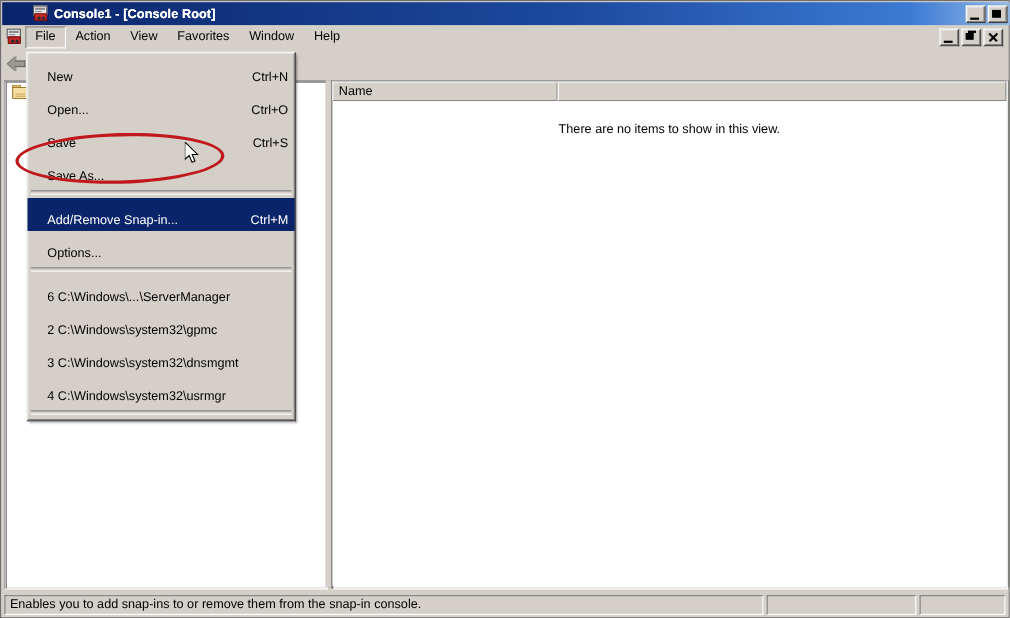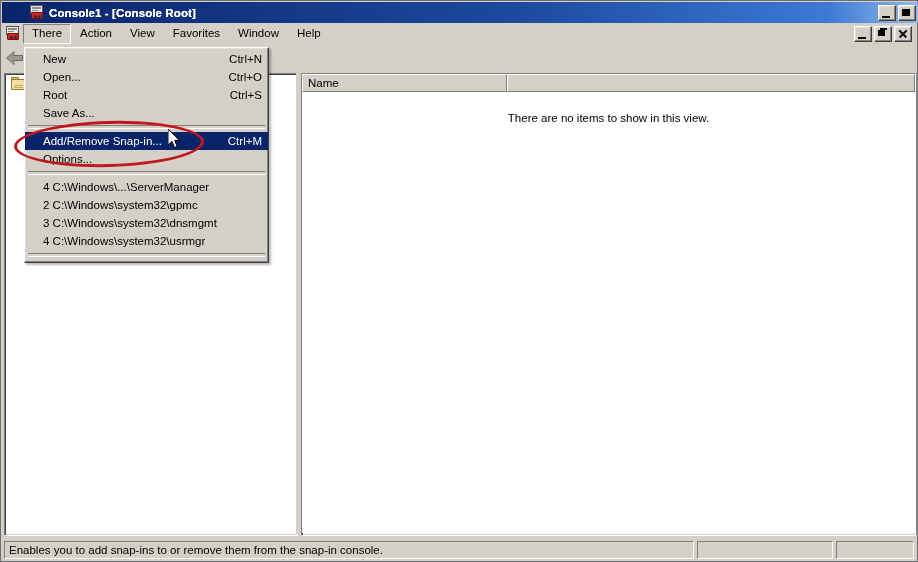--- a/index.html
+++ b/index.html
@@ -110,21 +110,21 @@
   .sb-b{width:136px;} .sb-c{width:78px;}
 
   
   .dropdown{
     position:absolute;left:23px;top:46px;width:245px;
     background:#d4d0c8;
     border:1px solid;border-color:#fff #404040 #404040 #fff;
     box-shadow:inset -1px -1px 0 #808080, inset 1px 1px 0 #dfdfdf, 2px 2px 2px rgba(0,0,0,.28);
     padding:2px 0;box-sizing:border-box;z-index:30;
   }
-  .mi{display:flex;align-items:center;height:18px;padding:0 6px 0 18px;
+  .mi{display:flex;align-items:center;height:18px;padding:12px 6px 0 18px;
       font-size:11.5px;color:#000;cursor:default;white-space:nowrap;position:relative;}
   .mi .lbl{flex:1 1 auto;}
   .mi .acc{margin-left:24px;color:#000;}
   .mi.sel{background:#0a246a;color:#fff;}
   .mi.sel .acc{color:#fff;text-align:right;}
   .msep{height:2px;margin:3px 3px;border-top:1px solid #808080;border-bottom:1px solid #fff;}
 
   
   .annot{position:absolute;left:13px;top:120px;width:184px;height:40px;
          border:3px solid #c0181c;border-radius:50%;z-index:40;pointer-events:none;
@@ -164,21 +164,21 @@
   <div class="menubar">
     <span class="mdi-ico">
       <span class="ico-mmc">
           <span class="scr"></span>
           <span class="box">
             <i class="a"></i>
             <i class="b"></i>
           </span>
         </span>
     </span>
-    <span class="menu-item open">There</span>
+    <span class="menu-item open">File</span>
     <span class="menu-item">Action</span>
     <span class="menu-item">View</span>
     <span class="menu-item">Favorites</span>
     <span class="menu-item">Window</span>
     <span class="menu-item">Help</span>
     <span class="mdi-btns">
       <span class="tb-btn">
           <i class="g-min"></i>
         </span>
       <span class="tb-btn">
@@ -239,21 +239,21 @@
 
     <div class="mi">
       <span class="lbl">New</span>
       <span class="acc">Ctrl+N</span>
     </div>
     <div class="mi">
       <span class="lbl">Open...</span>
       <span class="acc">Ctrl+O</span>
     </div>
     <div class="mi">
-      <span class="lbl">Root</span>
+      <span class="lbl">Save</span>
       <span class="acc">Ctrl+S</span>
     </div>
     <div class="mi">
       <span class="lbl">Save As...</span>
       <span class="acc"></span>
     </div>
 
     <div class="msep"></div>
 
     <div class="mi sel">
@@ -261,21 +261,21 @@
       <span class="acc">Ctrl+M</span>
     </div>
     <div class="mi">
       <span class="lbl">Options...</span>
       <span class="acc"></span>
     </div>
 
     <div class="msep"></div>
 
     <div class="mi">
-      <span class="lbl">4 C:\Windows\...\ServerManager</span>
+      <span class="lbl">6 C:\Windows\...\ServerManager</span>
     </div>
     <div class="mi">
       <span class="lbl">2 C:\Windows\system32\gpmc</span>
     </div>
     <div class="mi">
       <span class="lbl">3 C:\Windows\system32\dnsmgmt</span>
     </div>
     <div class="mi">
       <span class="lbl">4 C:\Windows\system32\usrmgr</span>
     </div>

